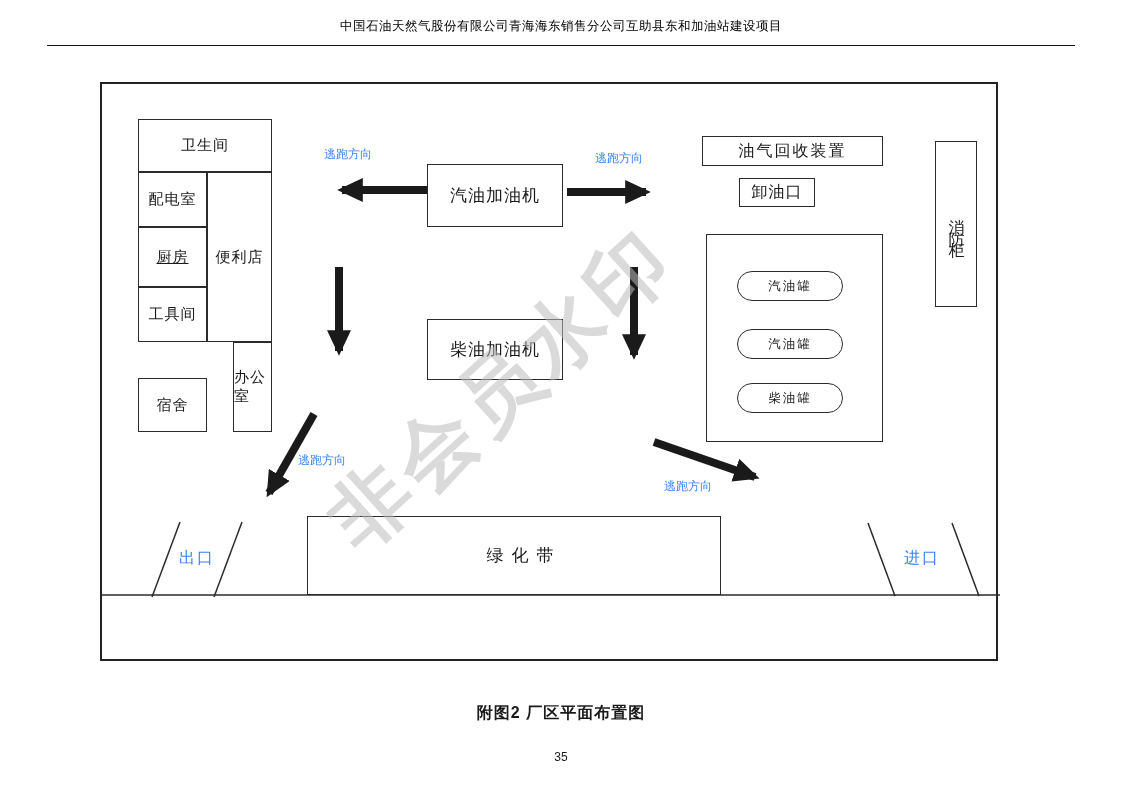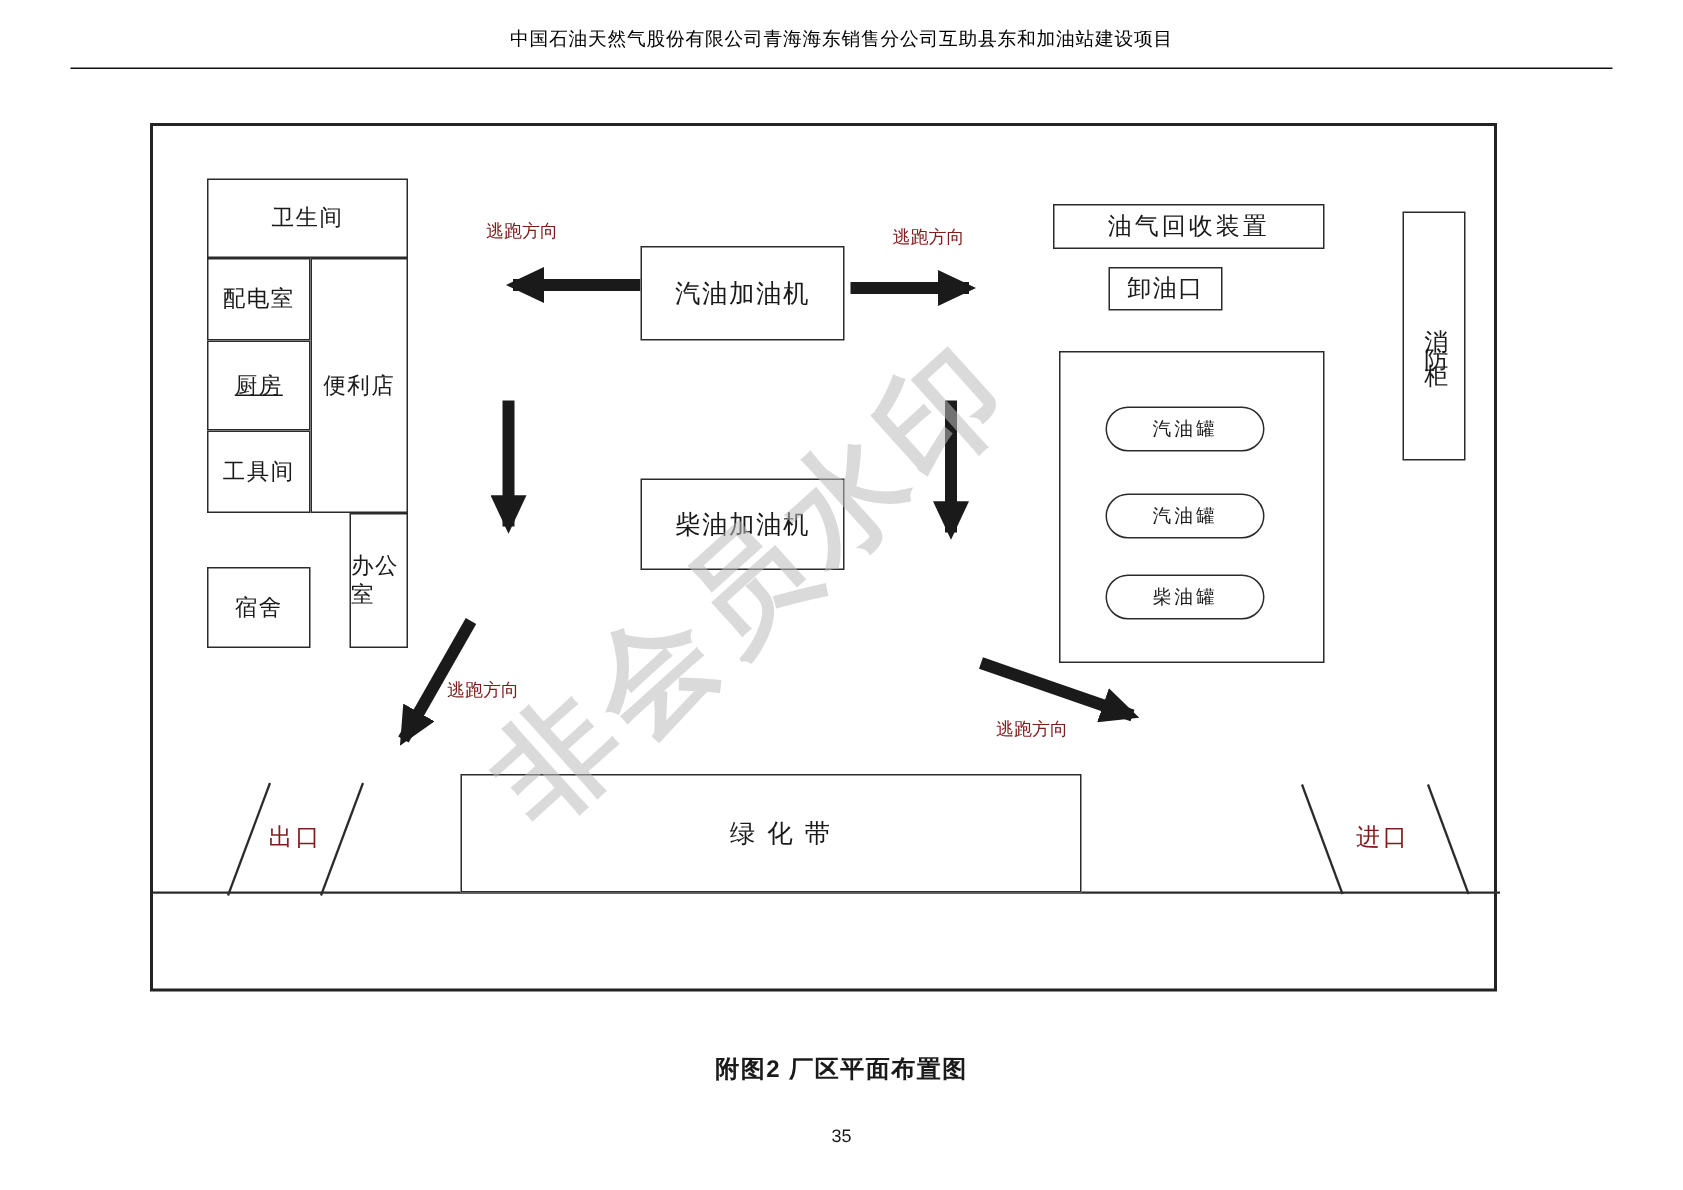--- a/index.html
+++ b/index.html
@@ -18,21 +18,21 @@
   }
   .diagram {
     position:absolute; left:100px; top:82px; width:898px; height:579px;
     border:2px solid #232323; background:#fff;
   }
   .ovl { position:absolute; left:0; top:0; width:898px; height:579px; z-index:1; }
   .box {
     position:absolute; border:1.5px solid #2b2b2b; background:#fff; z-index:2;
     display:flex; align-items:center; justify-content:center; text-align:center;
   }
-  .lbl { position:absolute; z-index:2; color:#7f1d1d; white-space:nowrap; }
+  .lbl { position:absolute; z-index:2; color:#3b82f6; white-space:nowrap; }
   .small { font-size:12px; }
   .bld {
     position:absolute; left:36px; top:35px; z-index:2; background:#fff;
     display:grid; grid-template-columns:69px 65px;
     grid-template-rows:53px 55px 60px 55px 90px;
   }
   .bld .cell {
     border:1px solid #2b2b2b; display:flex; align-items:center;
     justify-content:center; font-size:15px; letter-spacing:1px; background:#fff;
   }

